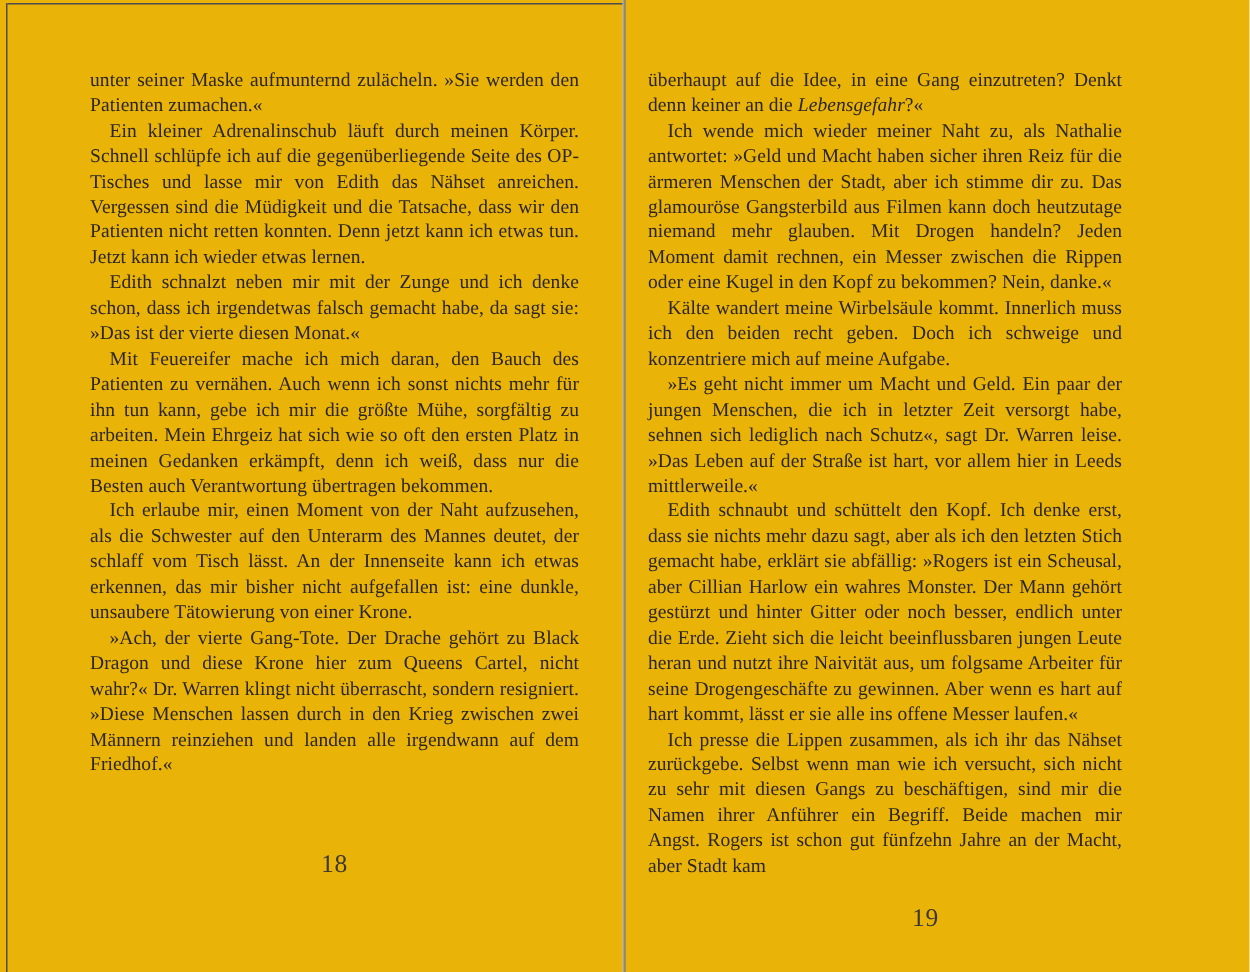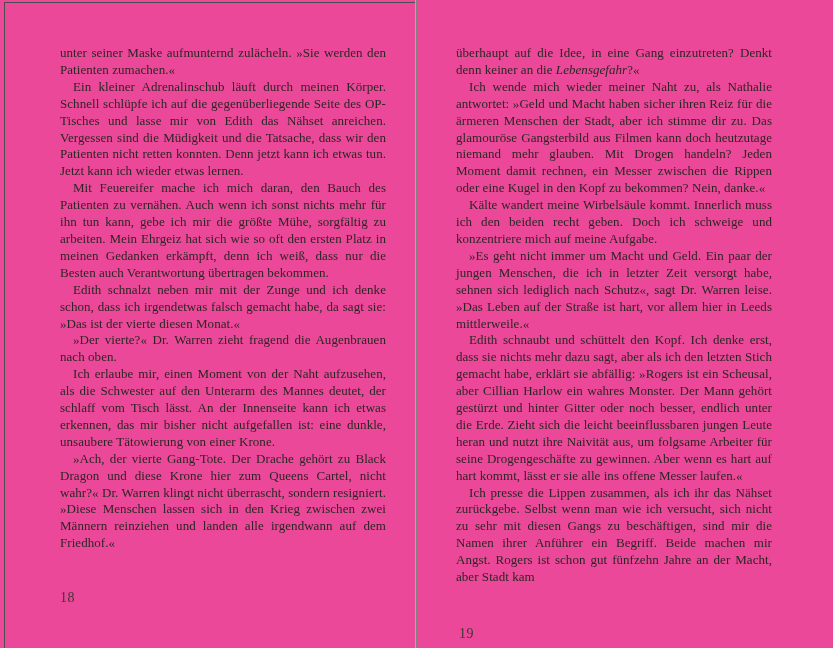--- a/index.html
+++ b/index.html
@@ -4,21 +4,21 @@
 <style>
   html, body {
     margin: 0;
     padding: 0;
     background: #ffffff;
   }
   #spread {
     position: relative;
     width: 833px;
     height: 648px;
-    background: #ec4899;
+    background: #eab308;
     overflow: hidden;
     font-family: "Liberation Serif", "DejaVu Serif", serif;
     color: #2b2624;
   }
   
   .edge-top {
     position: absolute;
     left: 5px; top: 2px;
     width: 411px; height: 1px;
     background: #4d4d4d;
@@ -39,52 +39,51 @@
     position: absolute;
     top: 45px;
     text-align: justify;
     font-size: 13px;
     line-height: 16.9px;
     letter-spacing: 0.05px;
     hyphens: auto;
     -webkit-hyphens: auto;
   }
   .text-block.left  { left: 60px;  width: 326px; }
-  .text-block.right { left: 456px; width: 316px; }
+  .text-block.right { left: 432px; width: 316px; }
   .para { margin: 0; padding: 0; }
   .para.indent { text-indent: 13px; }
   .para em { font-style: italic; }
   .page-number {
     position: absolute;
-    top: 590px;
-    font-size: 14px;
+    top: 566px;
+    font-size: 17px;
     letter-spacing: 0.5px;
     color: #3d3835;
-    text-align: left;
+    text-align: center;
   }
   .page-number.left  { left: 60px;  width: 326px; }
   .page-number.right { left: 459px; width: 316px; margin-top: 36px; }
 </style>
 </head>
 <body>
 
 <div id="spread">
 
   <div class="edge-top"></div>
   <div class="edge-left"></div>
 
   <div>
     <div class="text-block left">
         <p class="para"><span>unter seiner Maske aufmunternd zulächeln. »Sie werden den Patienten zumachen.«</span></p>
         <p class="para indent"><span>Ein kleiner Adrenalinschub läuft durch meinen Körper. Schnell schlüpfe ich auf die gegenüberliegende Seite des OP-Tisches und lasse mir von Edith das Nähset anreichen. Vergessen sind die Müdigkeit und die Tatsache, dass wir den Patienten nicht retten konnten. Denn jetzt kann ich etwas tun. Jetzt kann ich wieder etwas lernen.</span></p>
+        <p class="para indent"><span>Edith schnalzt neben mir mit der Zunge und ich denke schon, dass ich irgendetwas falsch gemacht habe, da sagt sie: »Das ist der vierte diesen Monat.«</span></p>
         <p class="para indent"><span>Mit Feuereifer mache ich mich daran, den Bauch des Patienten zu vernähen. Auch wenn ich sonst nichts mehr für ihn tun kann, gebe ich mir die größte Mühe, sorgfältig zu arbeiten. Mein Ehrgeiz hat sich wie so oft den ersten Platz in meinen Gedanken erkämpft, denn ich weiß, dass nur die Besten auch Verantwortung übertragen bekommen.</span></p>
-        <p class="para indent"><span>Edith schnalzt neben mir mit der Zunge und ich denke schon, dass ich irgendetwas falsch gemacht habe, da sagt sie: »Das ist der vierte diesen Monat.«</span></p>
-        <p class="para indent"><span>»Der vierte?« Dr. Warren zieht fragend die Augenbrauen nach oben.</span></p>
         <p class="para indent"><span>Ich erlaube mir, einen Moment von der Naht aufzusehen, als die Schwester auf den Unterarm des Mannes deutet, der schlaff vom Tisch lässt. An der Innenseite kann ich etwas erkennen, das mir bisher nicht aufgefallen ist: eine dunkle, unsaubere Tätowierung von einer Krone.</span></p>
-        <p class="para indent"><span>»Ach, der vierte Gang-Tote. Der Drache gehört zu Black Dragon und diese Krone hier zum Queens Cartel, nicht wahr?« Dr. Warren klingt nicht überrascht, sondern resigniert. »Diese Menschen lassen sich in den Krieg zwischen zwei Männern reinziehen und landen alle irgendwann auf dem Friedhof.«</span></p>
+        <p class="para indent"><span>»Ach, der vierte Gang-Tote. Der Drache gehört zu Black Dragon und diese Krone hier zum Queens Cartel, nicht wahr?« Dr. Warren klingt nicht überrascht, sondern resigniert. »Diese Menschen lassen durch in den Krieg zwischen zwei Männern reinziehen und landen alle irgendwann auf dem Friedhof.«</span></p>
       </div>
     <div class="page-number left">18</div>
   </div>
 
   <div class="gutter"></div>
 
   <div>
     <div class="text-block right">
         <p class="para"><span>überhaupt auf die Idee, in eine Gang einzutreten? Denkt denn keiner an die </span><em>Lebensgefahr</em><span>?«</span></p>
         <p class="para indent"><span>Ich wende mich wieder meiner Naht zu, als Nathalie antwortet: »Geld und Macht haben sicher ihren Reiz für die ärmeren Menschen der Stadt, aber ich stimme dir zu. Das glamouröse Gangsterbild aus Filmen kann doch heutzutage niemand mehr glauben. Mit Drogen handeln? Jeden Moment damit rechnen, ein Messer zwischen die Rippen oder eine Kugel in den Kopf zu bekommen? Nein, danke.«</span></p>

